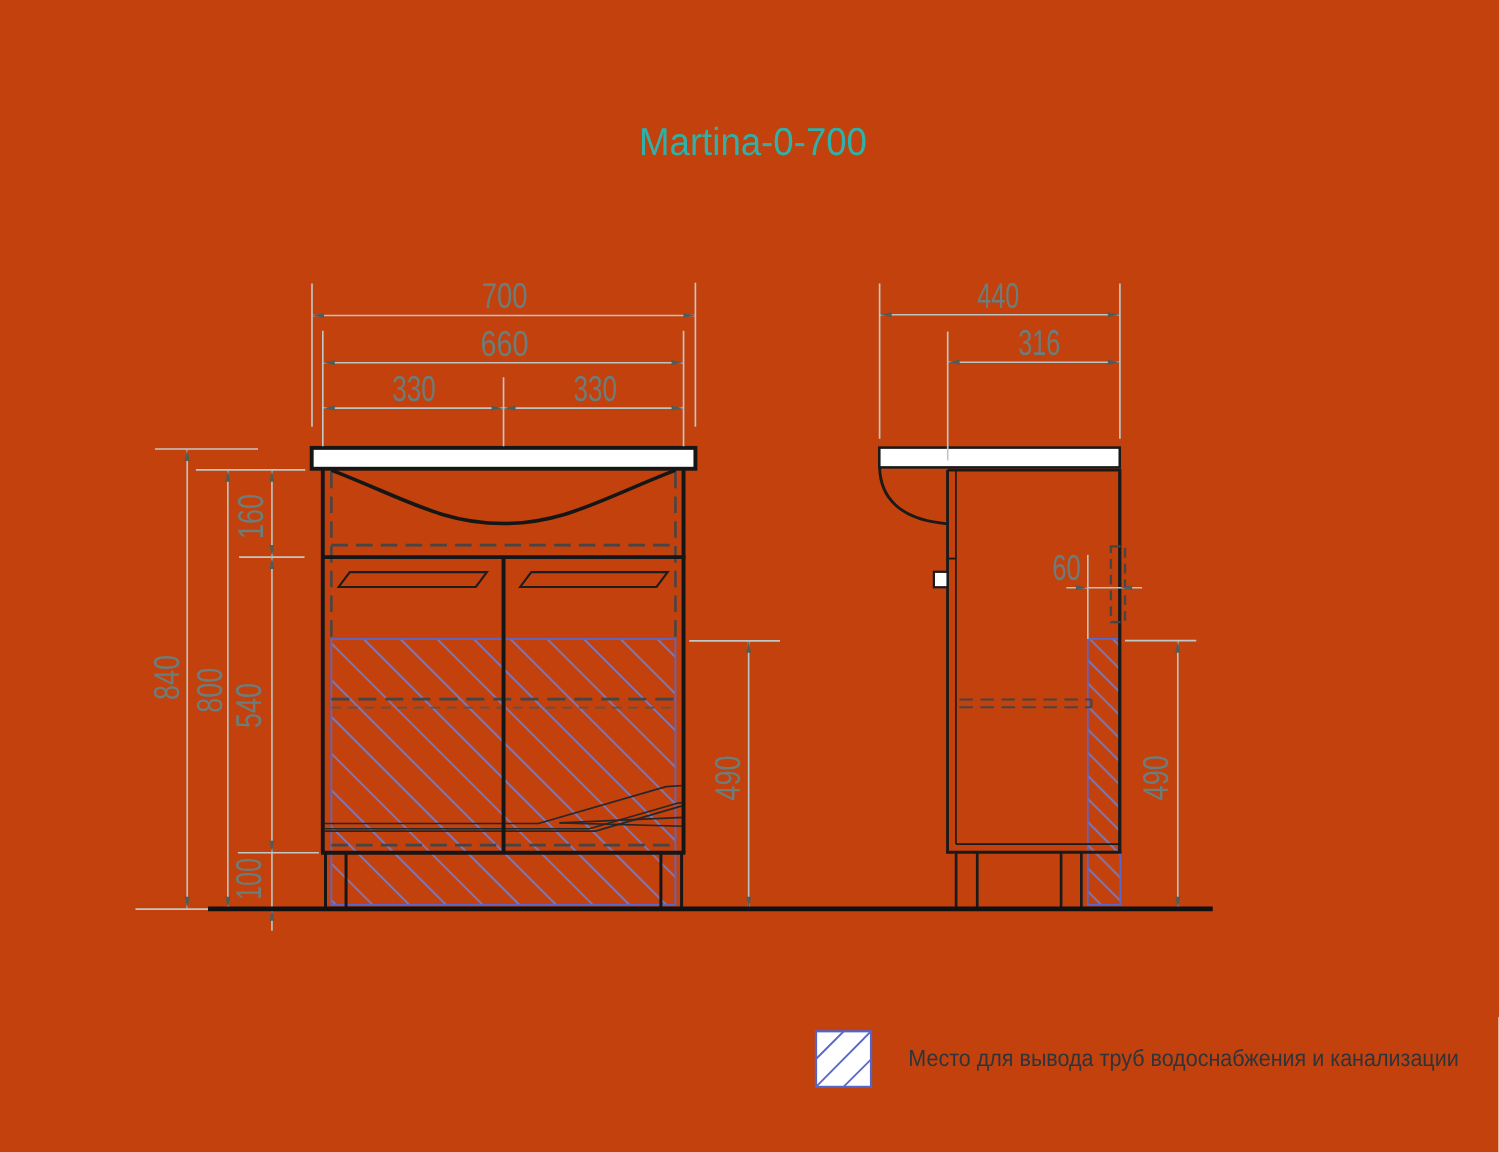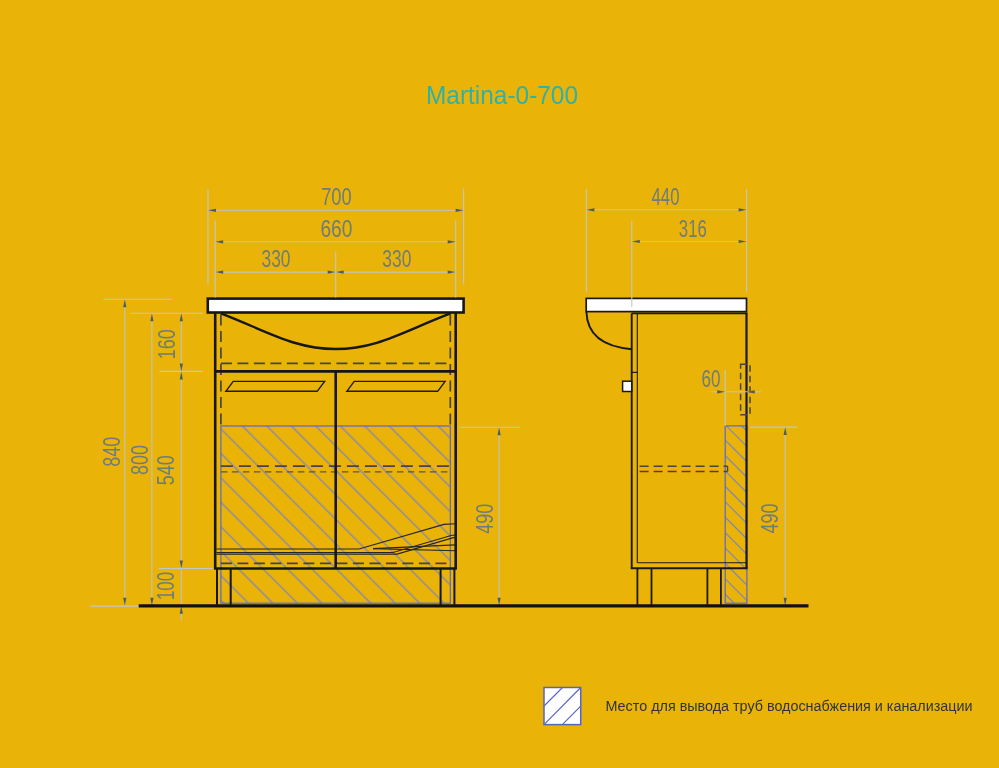--- a/index.html
+++ b/index.html
@@ -1,16 +1,16 @@
 <!DOCTYPE html>
 <html><head>
 <meta charset="utf-8">
 <style>
   html,body{margin:0;padding:0;background:#ffffff;}
-  .page{width:999px;height:768px;position:relative;background:#eab308;overflow:hidden;}
+  .page{width:999px;height:768px;position:relative;background:#c2410c;overflow:hidden;}
   svg text{font-family:"Liberation Sans",sans-serif;}
 </style>
 </head>
 <body>
 <div class="page">
 <svg width="999" height="768" viewBox="0 0 999 768" xmlns="http://www.w3.org/2000/svg">
 <defs>
 <pattern id="hat" width="17.3" height="17.3" patternUnits="userSpaceOnUse" patternTransform="rotate(-45)">
 <path d="M8.6,0 V17.3" stroke="#7380cd" stroke-width="1.15"></path>
 </pattern>

